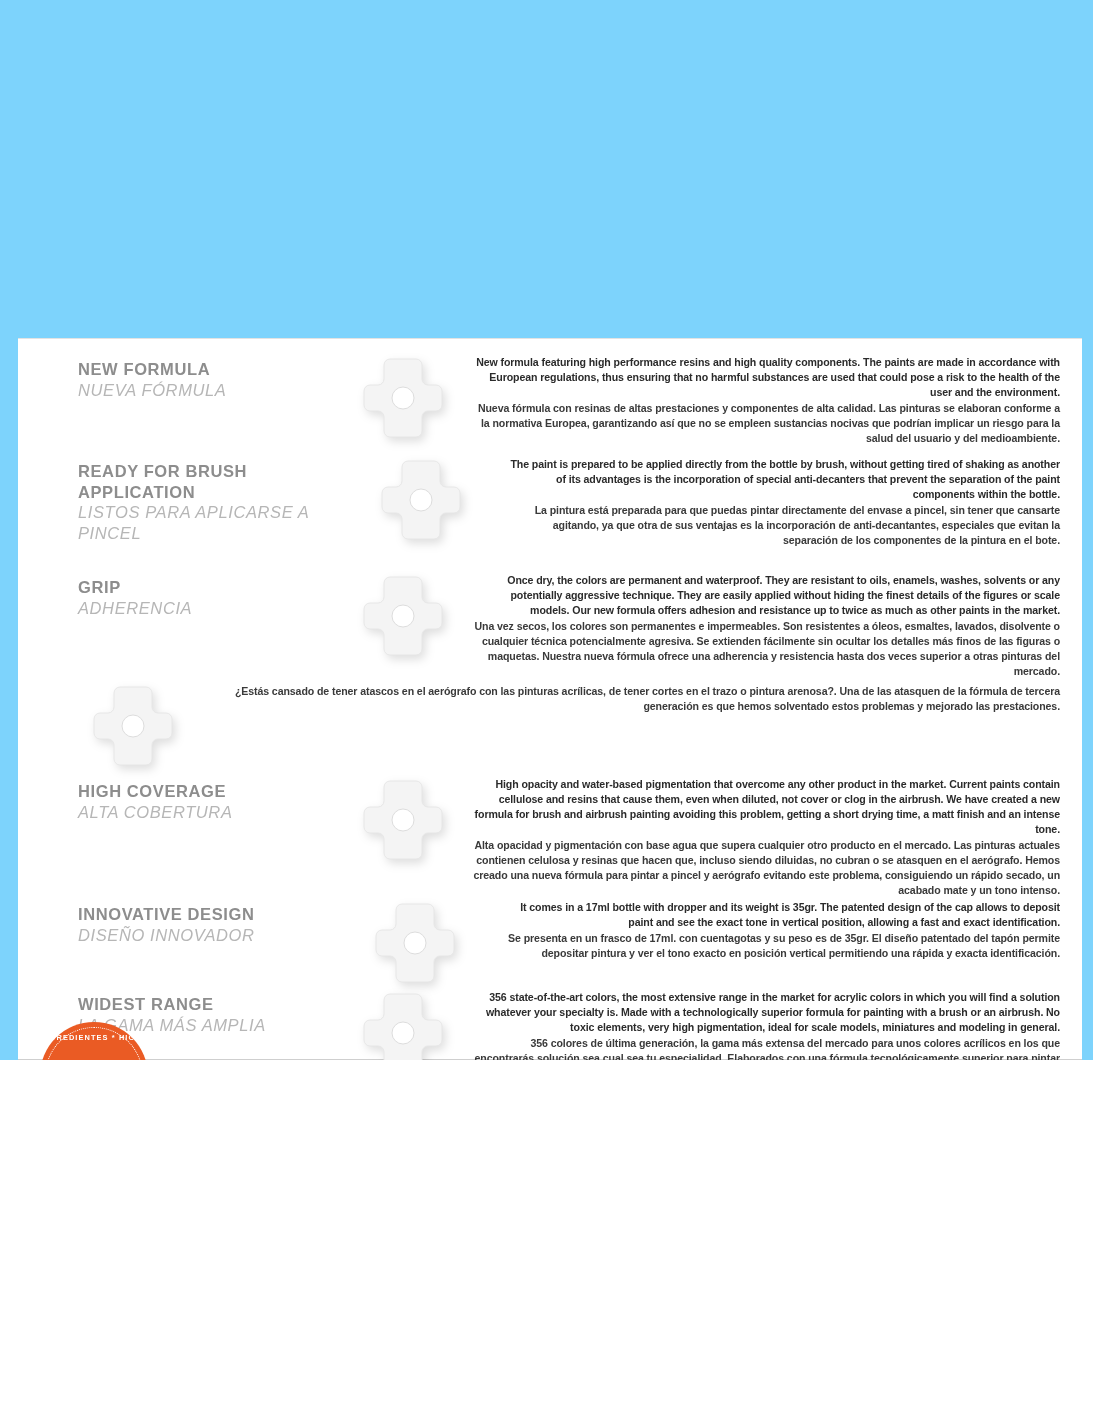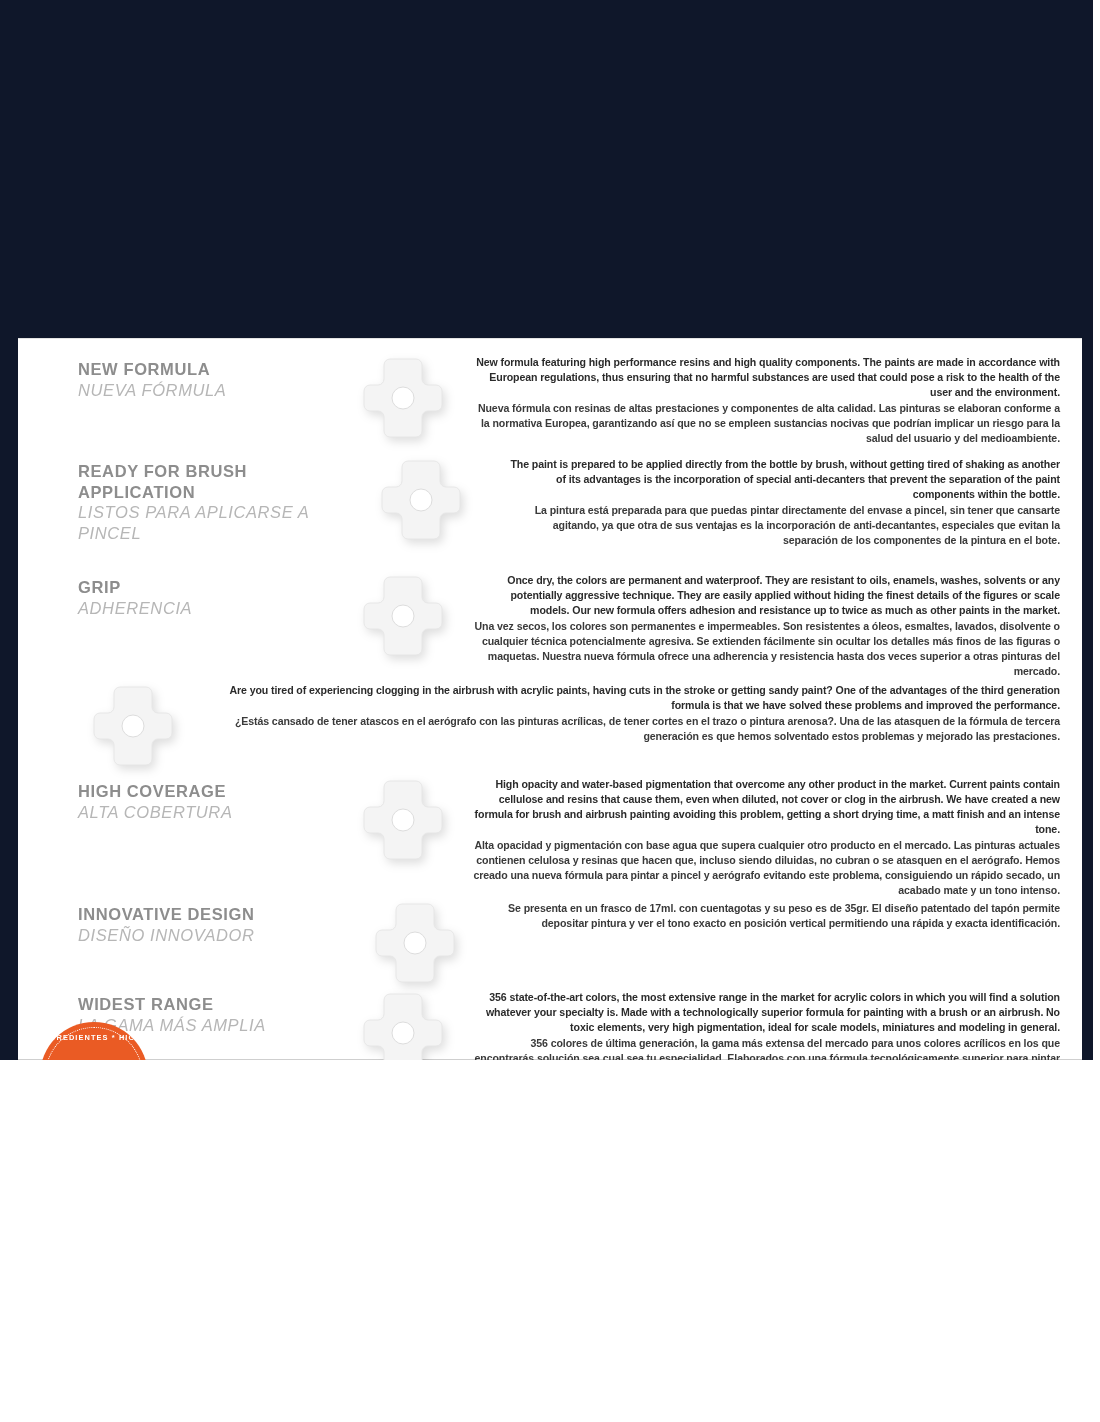--- a/index.html
+++ b/index.html
@@ -14,21 +14,21 @@
     font-family: "Liberation Sans", sans-serif;
     overflow: hidden;
   }
 
   .page {
     position: absolute;
     left: 0;
     top: 0;
     width: 1093px;
     height: 1422px;
-    background: #0f172a;
+    background: #7dd3fc;
   }
 
   
   .panel {
     position: absolute;
     left: 18px;
     top: 338px;
     width: 1064px;
     height: 722px;
     background: #ffffff;
@@ -231,21 +231,20 @@
           </div>
         </div>
         <div class="feature-row" style="min-height: 94px; margin-top: 0px;">
           <div class="iconwrap">
             <div class="cross-icon"><svg width="86" height="86" viewBox="0 0 86 86" xmlns="http://www.w3.org/2000/svg">
                 <path d="M30 4 H56 A6 6 0 0 1 62 10 V24 A6 6 0 0 0 68 30 H76 A6 6 0 0 1 82 36 V50 A6 6 0 0 1 76 56 H68 A6 6 0 0 0 62 62 V76 A6 6 0 0 1 56 82 H30 A6 6 0 0 1 24 76 V62 A6 6 0 0 0 18 56 H10 A6 6 0 0 1 4 50 V36 A6 6 0 0 1 10 30 H18 A6 6 0 0 0 24 24 V10 A6 6 0 0 1 30 4 Z" fill="#f4f4f4" stroke="#e6e6e6" stroke-width="1"></path>
                 <circle cx="43" cy="43" r="11" fill="#ffffff" stroke="#dddddd" stroke-width="1"></circle>
               </svg></div>
           </div>
           <div class="texts">
-            <div class="text-en">Are you tired of experiencing clogging in the airbrush with acrylic paints, having cuts in the stroke or getting sandy paint? One of the advantages of the third generation formula is that we have solved these problems and improved the performance.</div>
             <div class="text-es">¿Estás cansado de tener atascos en el aerógrafo con las pinturas acrílicas, de tener cortes en el trazo o pintura arenosa?. Una de las atasquen de la fórmula de tercera generación es que hemos solventado estos problemas y mejorado las prestaciones.</div>
           </div>
         </div>
         <div class="feature-row" style="min-height: 104px; margin-top: 0px;">
           <div class="titles">
             <div class="title-en">HIGH COVERAGE</div>
             <div class="title-es">ALTA COBERTURA</div>
           </div>
           <div class="iconwrap">
             <div class="cross-icon"><svg width="86" height="86" viewBox="0 0 86 86" xmlns="http://www.w3.org/2000/svg">
@@ -263,20 +262,21 @@
             <div class="title-en">INNOVATIVE DESIGN</div>
             <div class="title-es">DISEÑO INNOVADOR</div>
           </div>
           <div class="iconwrap">
             <div class="cross-icon"><svg width="86" height="86" viewBox="0 0 86 86" xmlns="http://www.w3.org/2000/svg">
                 <path d="M30 4 H56 A6 6 0 0 1 62 10 V24 A6 6 0 0 0 68 30 H76 A6 6 0 0 1 82 36 V50 A6 6 0 0 1 76 56 H68 A6 6 0 0 0 62 62 V76 A6 6 0 0 1 56 82 H30 A6 6 0 0 1 24 76 V62 A6 6 0 0 0 18 56 H10 A6 6 0 0 1 4 50 V36 A6 6 0 0 1 10 30 H18 A6 6 0 0 0 24 24 V10 A6 6 0 0 1 30 4 Z" fill="#f4f4f4" stroke="#e6e6e6" stroke-width="1"></path>
                 <circle cx="43" cy="43" r="11" fill="#ffffff" stroke="#dddddd" stroke-width="1"></circle>
               </svg></div>
           </div>
           <div class="texts">
+            <div class="text-en">It comes in a 17ml bottle with dropper and its weight is 35gr. The patented design of the cap allows to deposit paint and see the exact tone in vertical position, allowing a fast and exact identification.</div>
             <div class="text-es">Se presenta en un frasco de 17ml. con cuentagotas y su peso es de 35gr. El diseño patentado del tapón permite depositar pintura y ver el tono exacto en posición vertical permitiendo una rápida y exacta identificación.</div>
           </div>
         </div>
         <div class="feature-row" style="min-height: 106px; margin-top: 0px;">
           <div class="titles">
             <div class="title-en">WIDEST RANGE</div>
             <div class="title-es">LA GAMA MÁS AMPLIA</div>
           </div>
           <div class="iconwrap">
             <div class="cross-icon"><svg width="86" height="86" viewBox="0 0 86 86" xmlns="http://www.w3.org/2000/svg">

